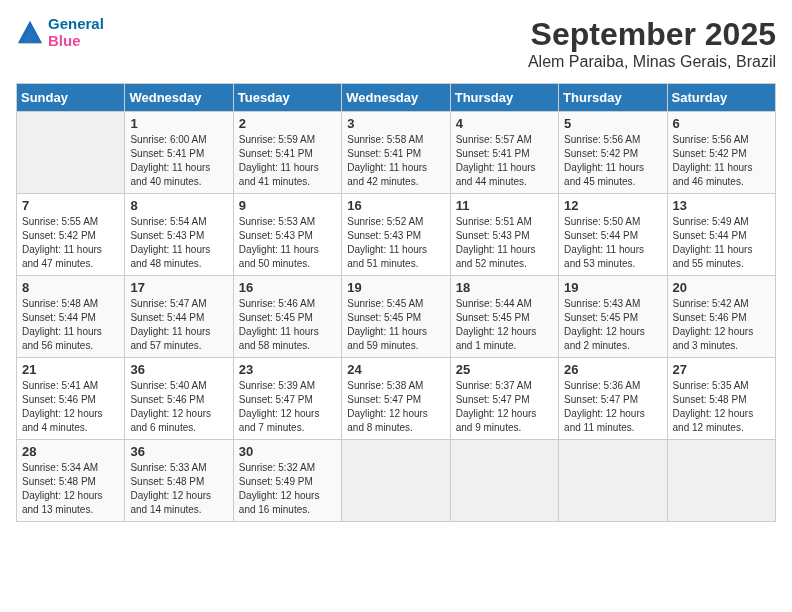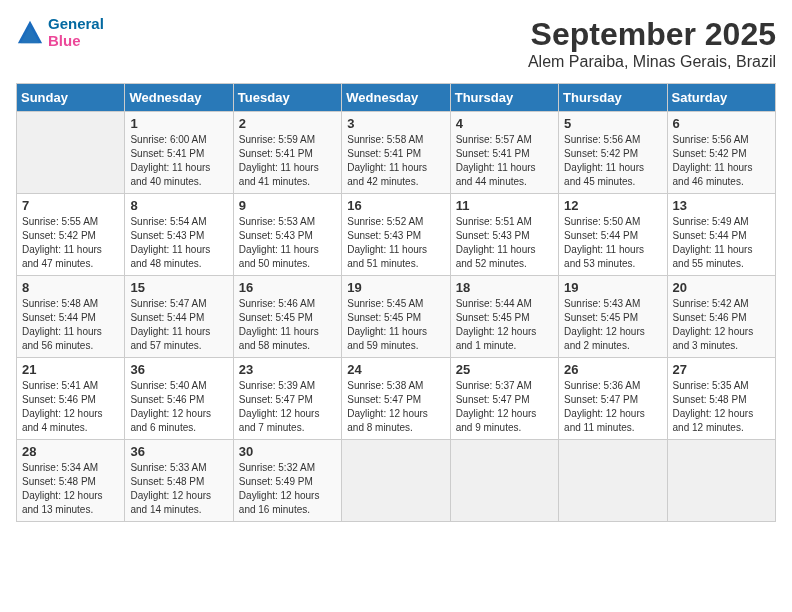--- a/index.html
+++ b/index.html
@@ -179,21 +179,21 @@
           <div class="day-number">13</div>
           <div class="day-info">Sunrise: 5:49 AM<br>Sunset: 5:44 PM<br>Daylight: 11 hours and 55 minutes.</div>
         </td>
       </tr>
       <tr>
         <td>
           <div class="day-number">8</div>
           <div class="day-info">Sunrise: 5:48 AM<br>Sunset: 5:44 PM<br>Daylight: 11 hours and 56 minutes.</div>
         </td>
         <td>
-          <div class="day-number">15</div>
+          <div class="day-number">17</div>
           <div class="day-info">Sunrise: 5:47 AM<br>Sunset: 5:44 PM<br>Daylight: 11 hours and 57 minutes.</div>
         </td>
         <td>
           <div class="day-number">16</div>
           <div class="day-info">Sunrise: 5:46 AM<br>Sunset: 5:45 PM<br>Daylight: 11 hours and 58 minutes.</div>
         </td>
         <td>
           <div class="day-number">19</div>
           <div class="day-info">Sunrise: 5:45 AM<br>Sunset: 5:45 PM<br>Daylight: 11 hours and 59 minutes.</div>
         </td>

